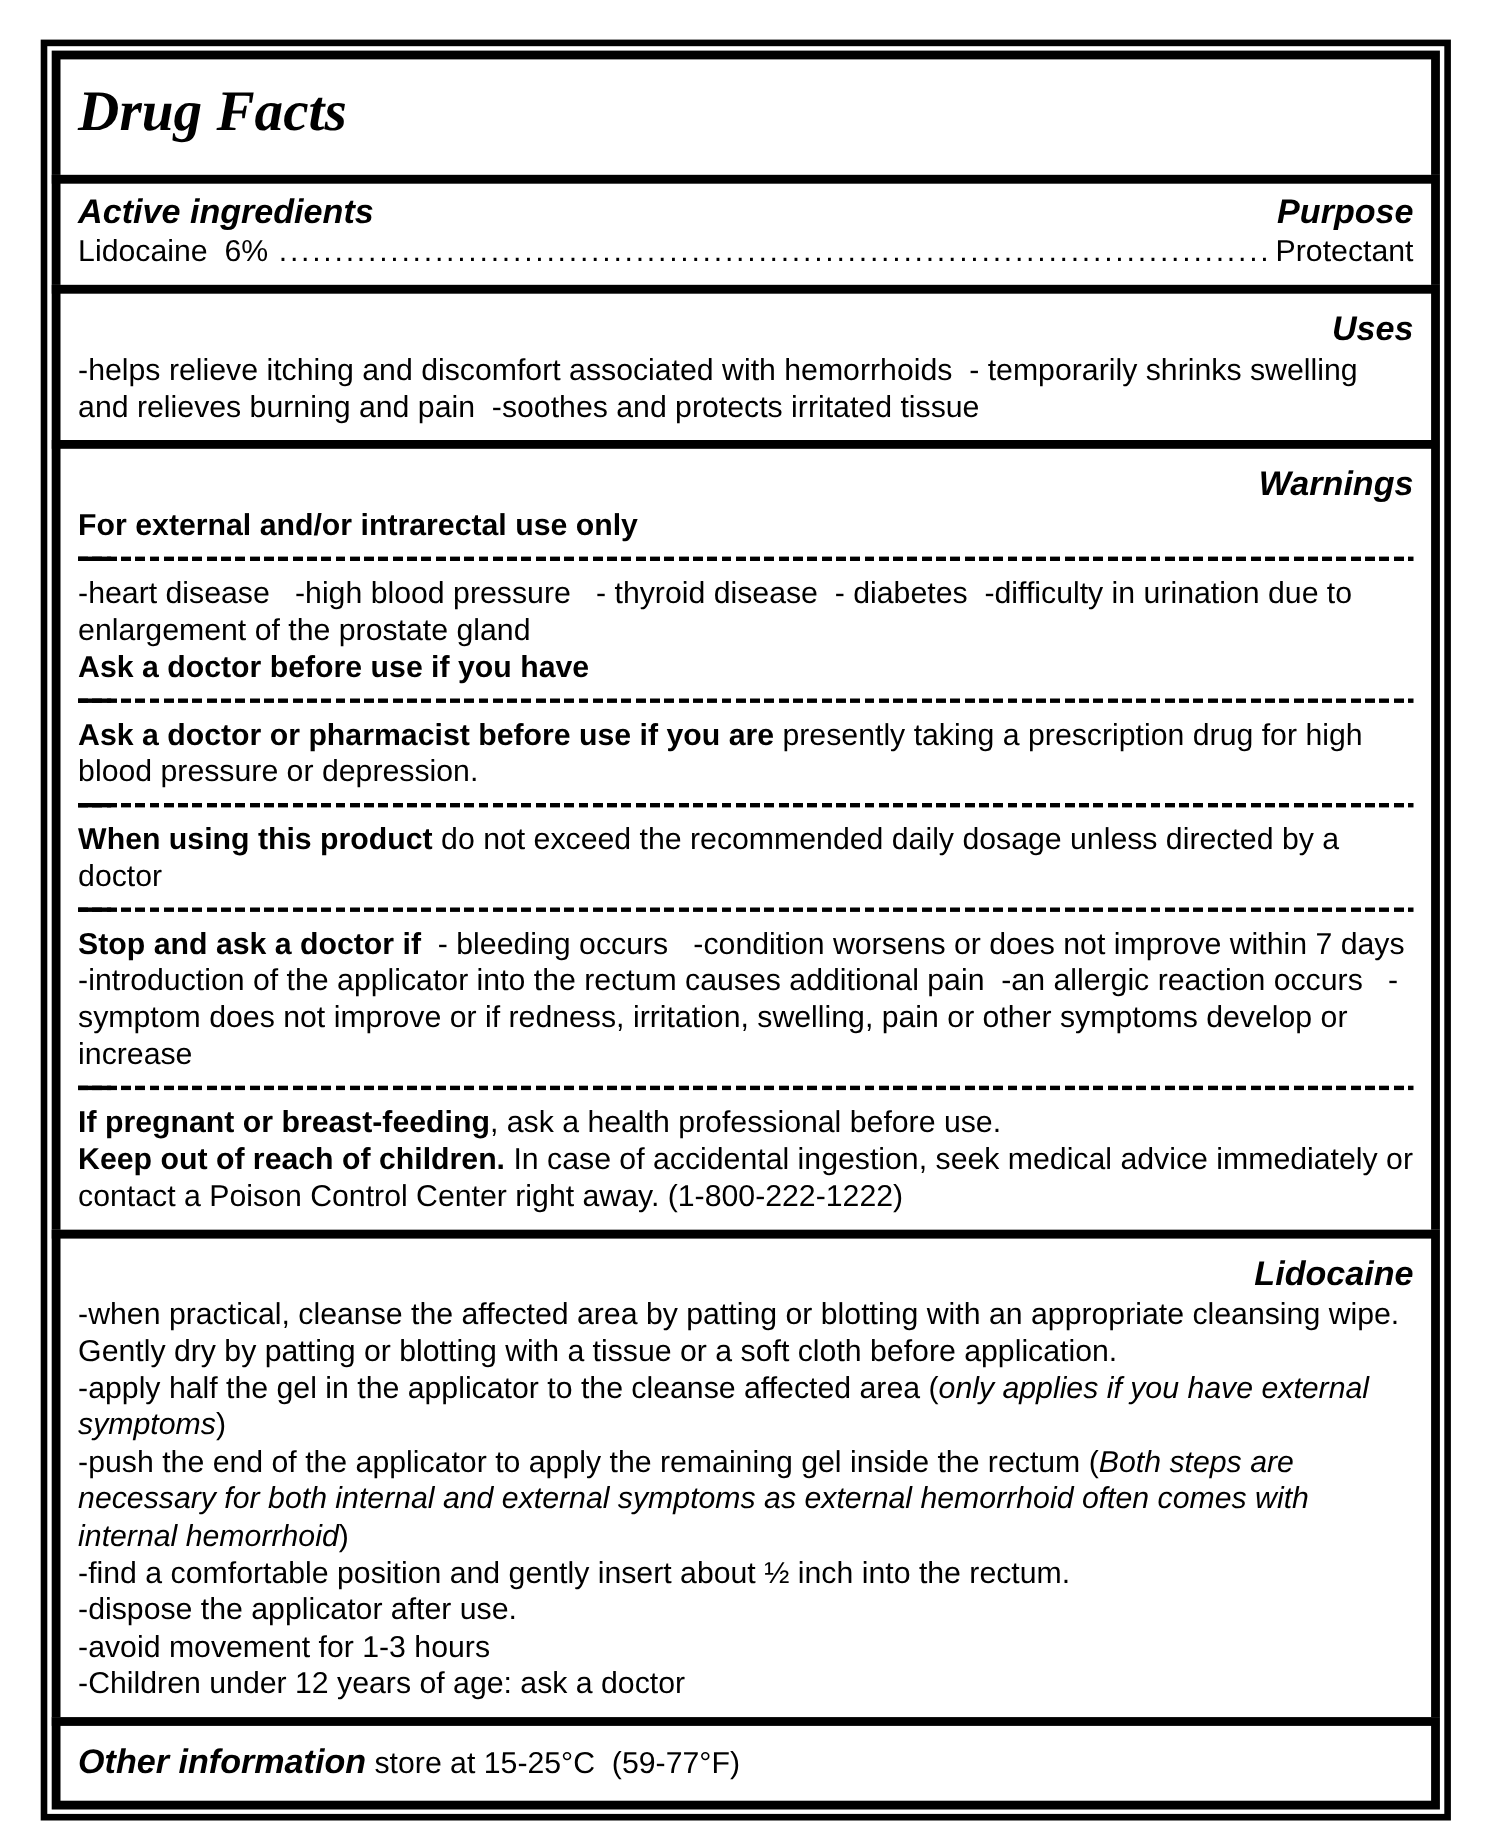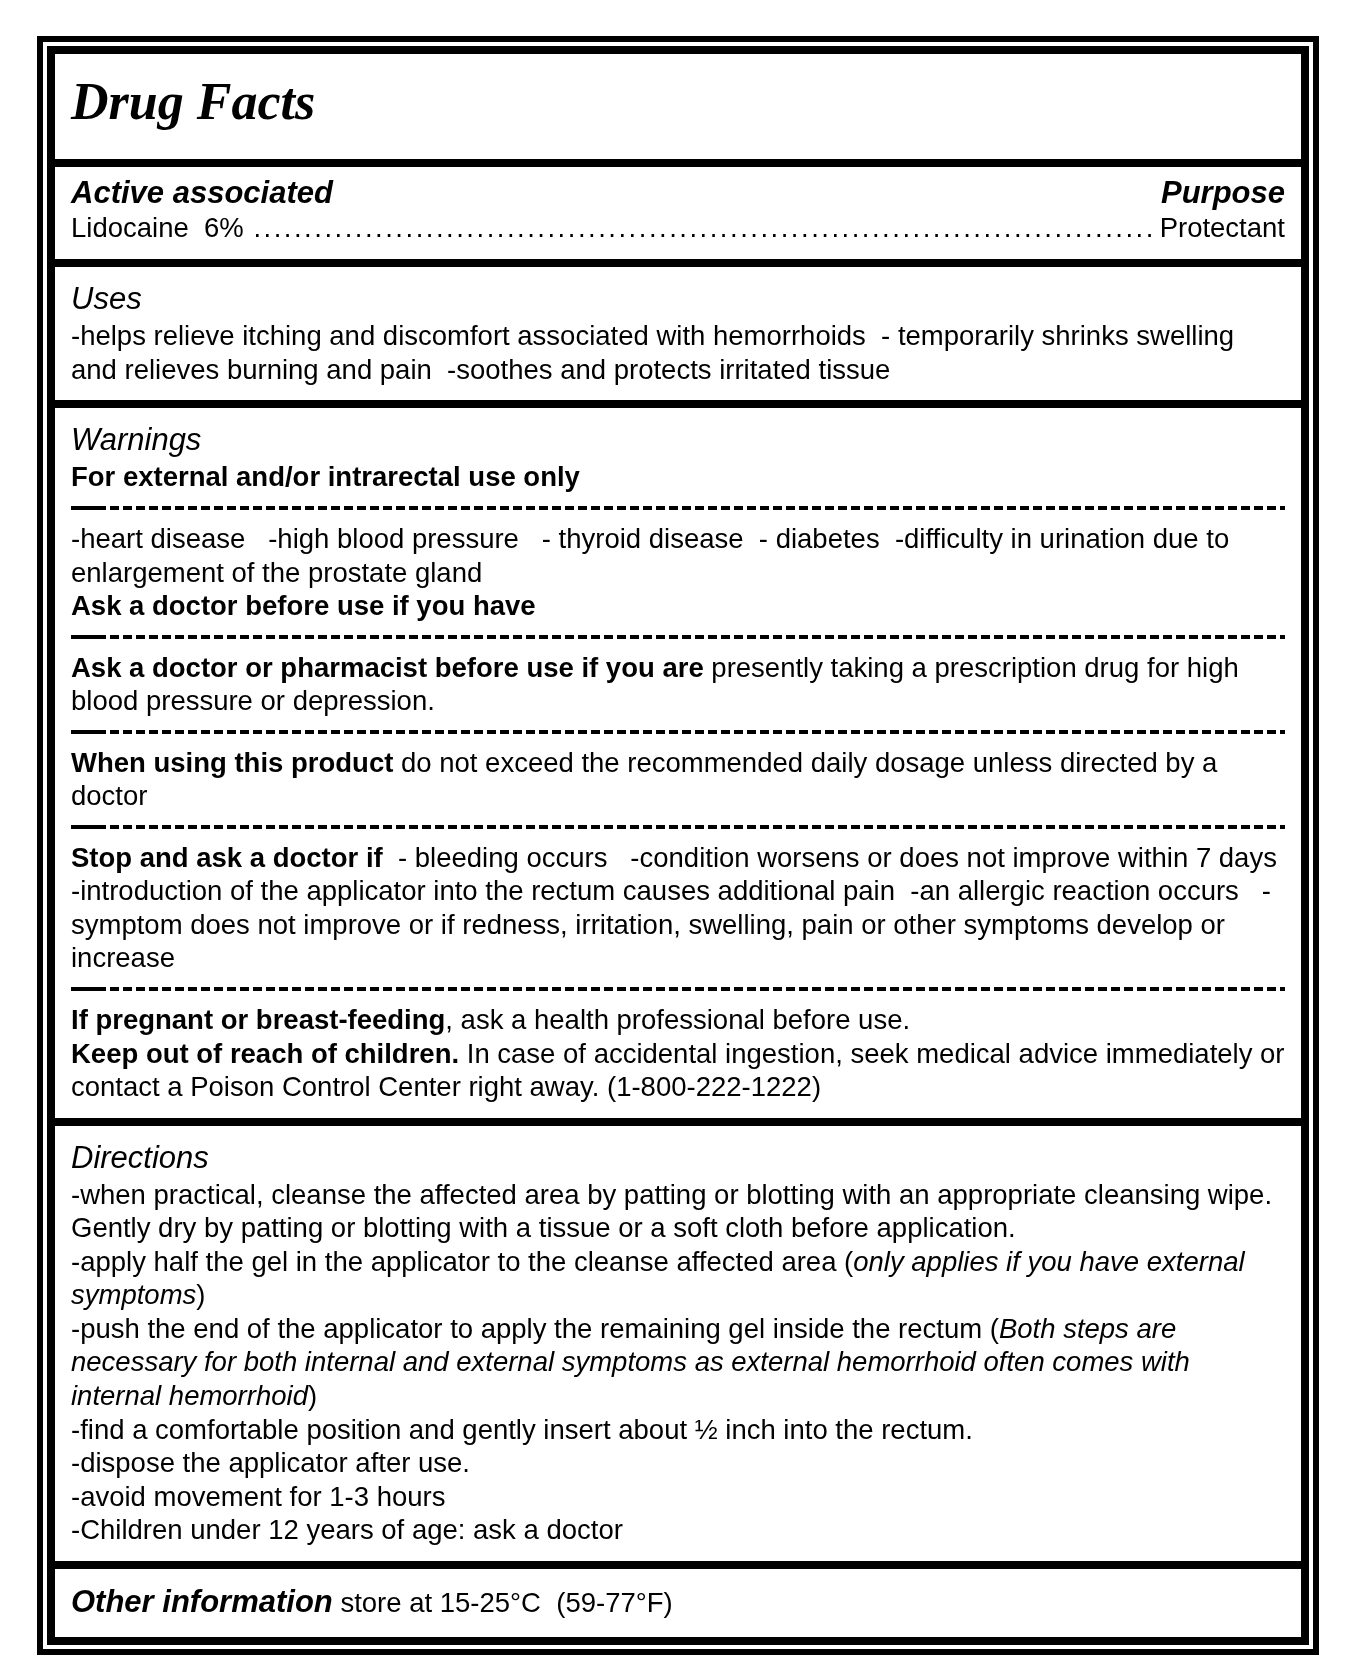--- a/index.html
+++ b/index.html
@@ -18,23 +18,24 @@
     font-size: 52px;
     font-weight: bold;
     font-style: italic;
     margin: 8px 0 10px 0;
     letter-spacing: 0px;
   }
   .sec-title { padding: 10px 16px 18px 16px; font-family: Liberation Serif, serif; }
 
   h2.block-head {
     font-size: 31px;
-    font-weight: normal;
+    font-weight: bold;
     font-style: italic;
     margin: 6px 0 2px 0;
+    text-align: right;
   }
   .h-inline {
     font-size: 31px;
     font-weight: bold;
     font-style: italic;
     white-space: pre-wrap;
   }
 
   p.body, .body {
     font-size: 27.5px;
@@ -74,21 +75,21 @@
 
 <div class="page">
   <div class="panel">
 
     <section class="sec sec-title">
       <h1>Drug Facts</h1>
     </section>
 
     <section class="sec">
       <div class="ai-headrow">
-        <span class="h-inline">Active associated</span>
+        <span class="h-inline">Active ingredients</span>
         <span class="h-inline">Purpose</span>
       </div>
       <div class="ing-row">
         <span class="ing-name">Lidocaine  6% </span>
         <span class="leader"></span>
         <span class="ing-purpose">Protectant</span>
       </div>
     </section>
 
     <section class="sec">
@@ -112,21 +113,21 @@
       <div class="divider"></div>
 
       <p class="body"><span class="b">Stop and ask a doctor if</span><span style="white-space: pre-wrap;">  - bleeding occurs   -condition worsens or does not improve within 7 days -introduction of the applicator into the rectum causes additional pain  -an allergic reaction occurs   - symptom does not improve or if redness, irritation, swelling, pain or other symptoms develop or increase</span></p>
       <div class="divider"></div>
 
       <p class="body"><span class="b">If pregnant or breast-feeding</span><span style="white-space: pre-wrap;">, ask a health professional before use.</span></p>
       <p class="body"><span class="b">Keep out of reach of children.</span><span style="white-space: pre-wrap;"> In case of accidental ingestion, seek medical advice immediately or contact a Poison Control Center right away. (1-800-222-1222)</span></p>
     </section>
 
     <section class="sec">
-      <h2 class="block-head">Directions</h2>
+      <h2 class="block-head">Lidocaine</h2>
       <p class="body"><span style="white-space: pre-wrap;">-when practical, cleanse the affected area by patting or blotting with an appropriate cleansing wipe. Gently dry by patting or blotting with a tissue or a soft cloth before application.</span></p>
       <p class="body"><span style="white-space: pre-wrap;">-apply half the gel in the applicator to the cleanse affected area (</span><span class="it">only applies if you have external symptoms</span><span style="white-space: pre-wrap;">)</span></p>
       <p class="body"><span style="white-space: pre-wrap;">-push the end of the applicator to apply the remaining gel inside the rectum (</span><span class="it">Both steps are necessary for both internal and external symptoms as external hemorrhoid often comes with internal hemorrhoid</span><span style="white-space: pre-wrap;">)</span></p>
       <p class="body"><span style="white-space: pre-wrap;">-find a comfortable position and gently insert about ½ inch into the rectum.</span></p>
       <p class="body"><span style="white-space: pre-wrap;">-dispose the applicator after use.</span></p>
       <p class="body"><span style="white-space: pre-wrap;">-avoid movement for 1-3 hours</span></p>
       <p class="body"><span style="white-space: pre-wrap;">-Children under 12 years of age: ask a doctor</span></p>
     </section>
 
     <section class="sec inline-sec">

